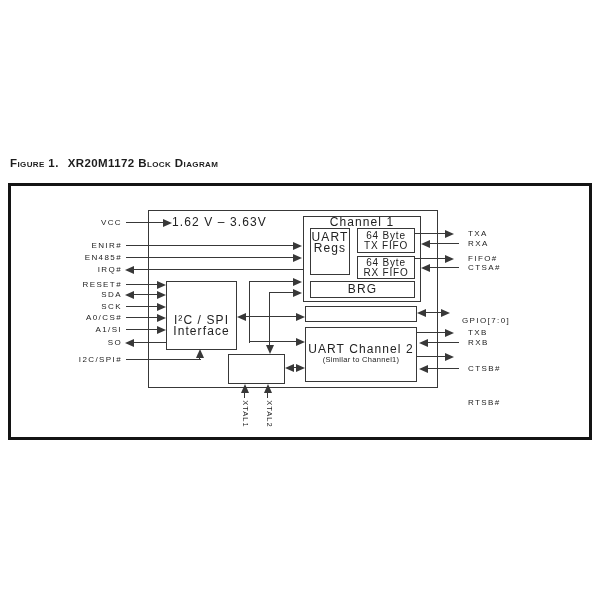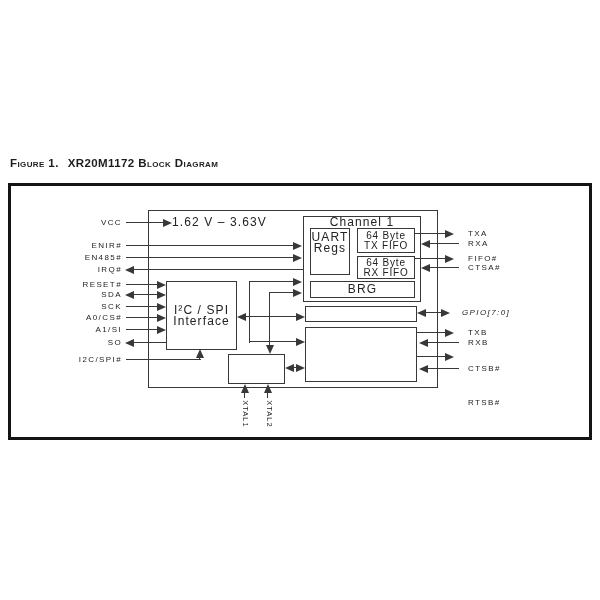--- a/index.html
+++ b/index.html
@@ -76,23 +76,27 @@
   </div>
 
   <div class="bx" style="left:310px;top:281px;width:105px;height:17px;"></div>
   <div class="bt" style="left:310px;top:281px;width:105px;height:17px;">
     <span class="t8">BRG</span>
   </div>
 
   <div class="bx" style="left:305px;top:306px;width:112px;height:16px;"></div>
 
   <div class="bx" style="left:305px;top:327px;width:112px;height:55px;"></div>
+  <div class="bt" style="left:305px;top:327px;width:112px;height:55px;">
+    <span class="t8">UART Channel 2</span>
+    <span class="t7">(Similar to Channel1)</span>
+  </div>
 
   <div class="bx" style="left:166px;top:281px;width:71px;height:69px;"></div>
-  <div class="bt" style="left:166px;top:281px;width:71px;height:69px;">
+  <div class="bt" style="left:166px;top:291px;width:71px;height:69px;">
     <span class="t8">I²C / SPI</span>
     <span class="t8">Interface</span>
   </div>
 
   <div class="bx" style="left:228px;top:354px;width:57px;height:30px;"></div>
 
   <div class="pl" style="top:218px;">VCC</div>
   <div class="pl" style="top:241px;">ENIR#</div>
   <div class="pl" style="top:253px;">EN485#</div>
   <div class="pl" style="top:265px;">IRQ#</div>
@@ -101,21 +105,21 @@
   <div class="pl" style="top:302px;">SCK</div>
   <div class="pl" style="top:313px;">A0/CS#</div>
   <div class="pl" style="top:325px;">A1/SI</div>
   <div class="pl" style="top:338px;">SO</div>
   <div class="pl" style="top:355px;">I2C/SPI#</div>
 
   <div class="pr" style="left:468px;top:229px;">TXA</div>
   <div class="pr" style="left:468px;top:239px;">RXA</div>
   <div class="pr" style="left:468px;top:254px;">FIFO#</div>
   <div class="pr" style="left:468px;top:263px;">CTSA#</div>
-  <div class="pr" style="left:462px;top:308px;font-style:italic;">GPIO[7:0]</div>
+  <div class="pr" style="left:462px;top:316px;">GPIO[7:0]</div>
   <div class="pr" style="left:468px;top:328px;">TXB</div>
   <div class="pr" style="left:468px;top:338px;">RXB</div>
   <div class="pr" style="left:468px;top:352px;margin-top:46px;">RTSB#</div>
   <div class="pr" style="left:468px;top:364px;">CTSB#</div>
 
   <div class="pb" style="left:227px;top:409px;">XTAL1</div>
   <div class="pb" style="left:251px;top:409px;">XTAL2</div>
 
   <div class="ln-h" style="left:126px;top:222px;width:38px;"></div>
   <div class="ah-r" style="left:163px;top:219px;"></div>

